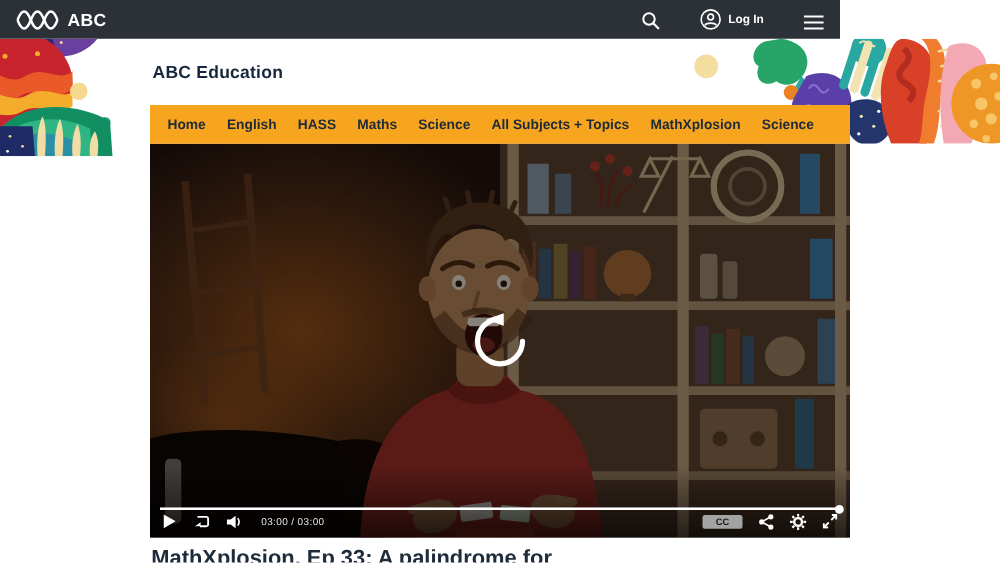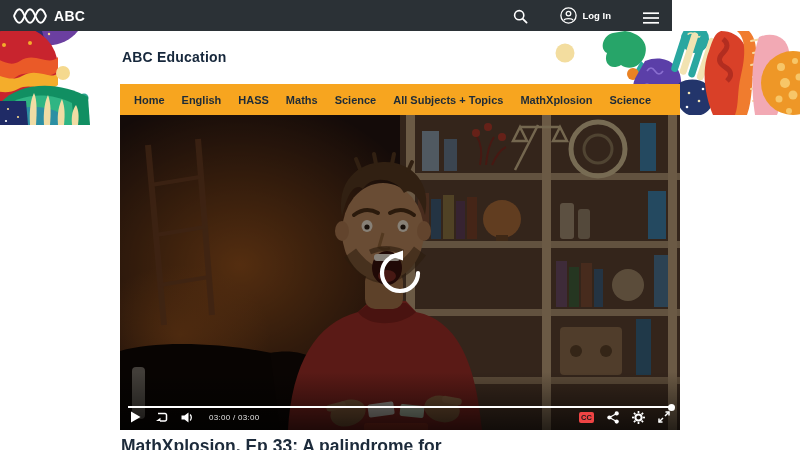--- a/index.html
+++ b/index.html
@@ -64,21 +64,21 @@
     position:absolute; right:-3px; top:-2px; width:7px; height:7px;
     border-radius:50%; background:#fff;
   }
   .vp-row {
     position:absolute; left:10px; right:10px; bottom:4px; height:18px;
     display:flex; align-items:center; gap:13px;
   }
   .vp-spacer { flex:1; }
   .vp-time { font-size:8px; color:#e3e3e3; letter-spacing:.3px; margin-left:2px; }
   .cc-btn {
-    width:15px; height:11px; background:#ef4444; border-radius:2px;
+    width:32px; height:11px; background:#a3a3a3; border-radius:2px;
     display:flex; align-items:center; justify-content:center;
     font-size:7.5px; font-weight:700; color:#1a1a1a; cursor:pointer;
   }
   .picon { display:block; cursor:pointer; }
 
   
   .video-title {
     position:absolute; left:121px; top:436px; z-index:1;
     font-size:17.5px; font-weight:700; color:#1D2B3B; white-space:nowrap;
   }

